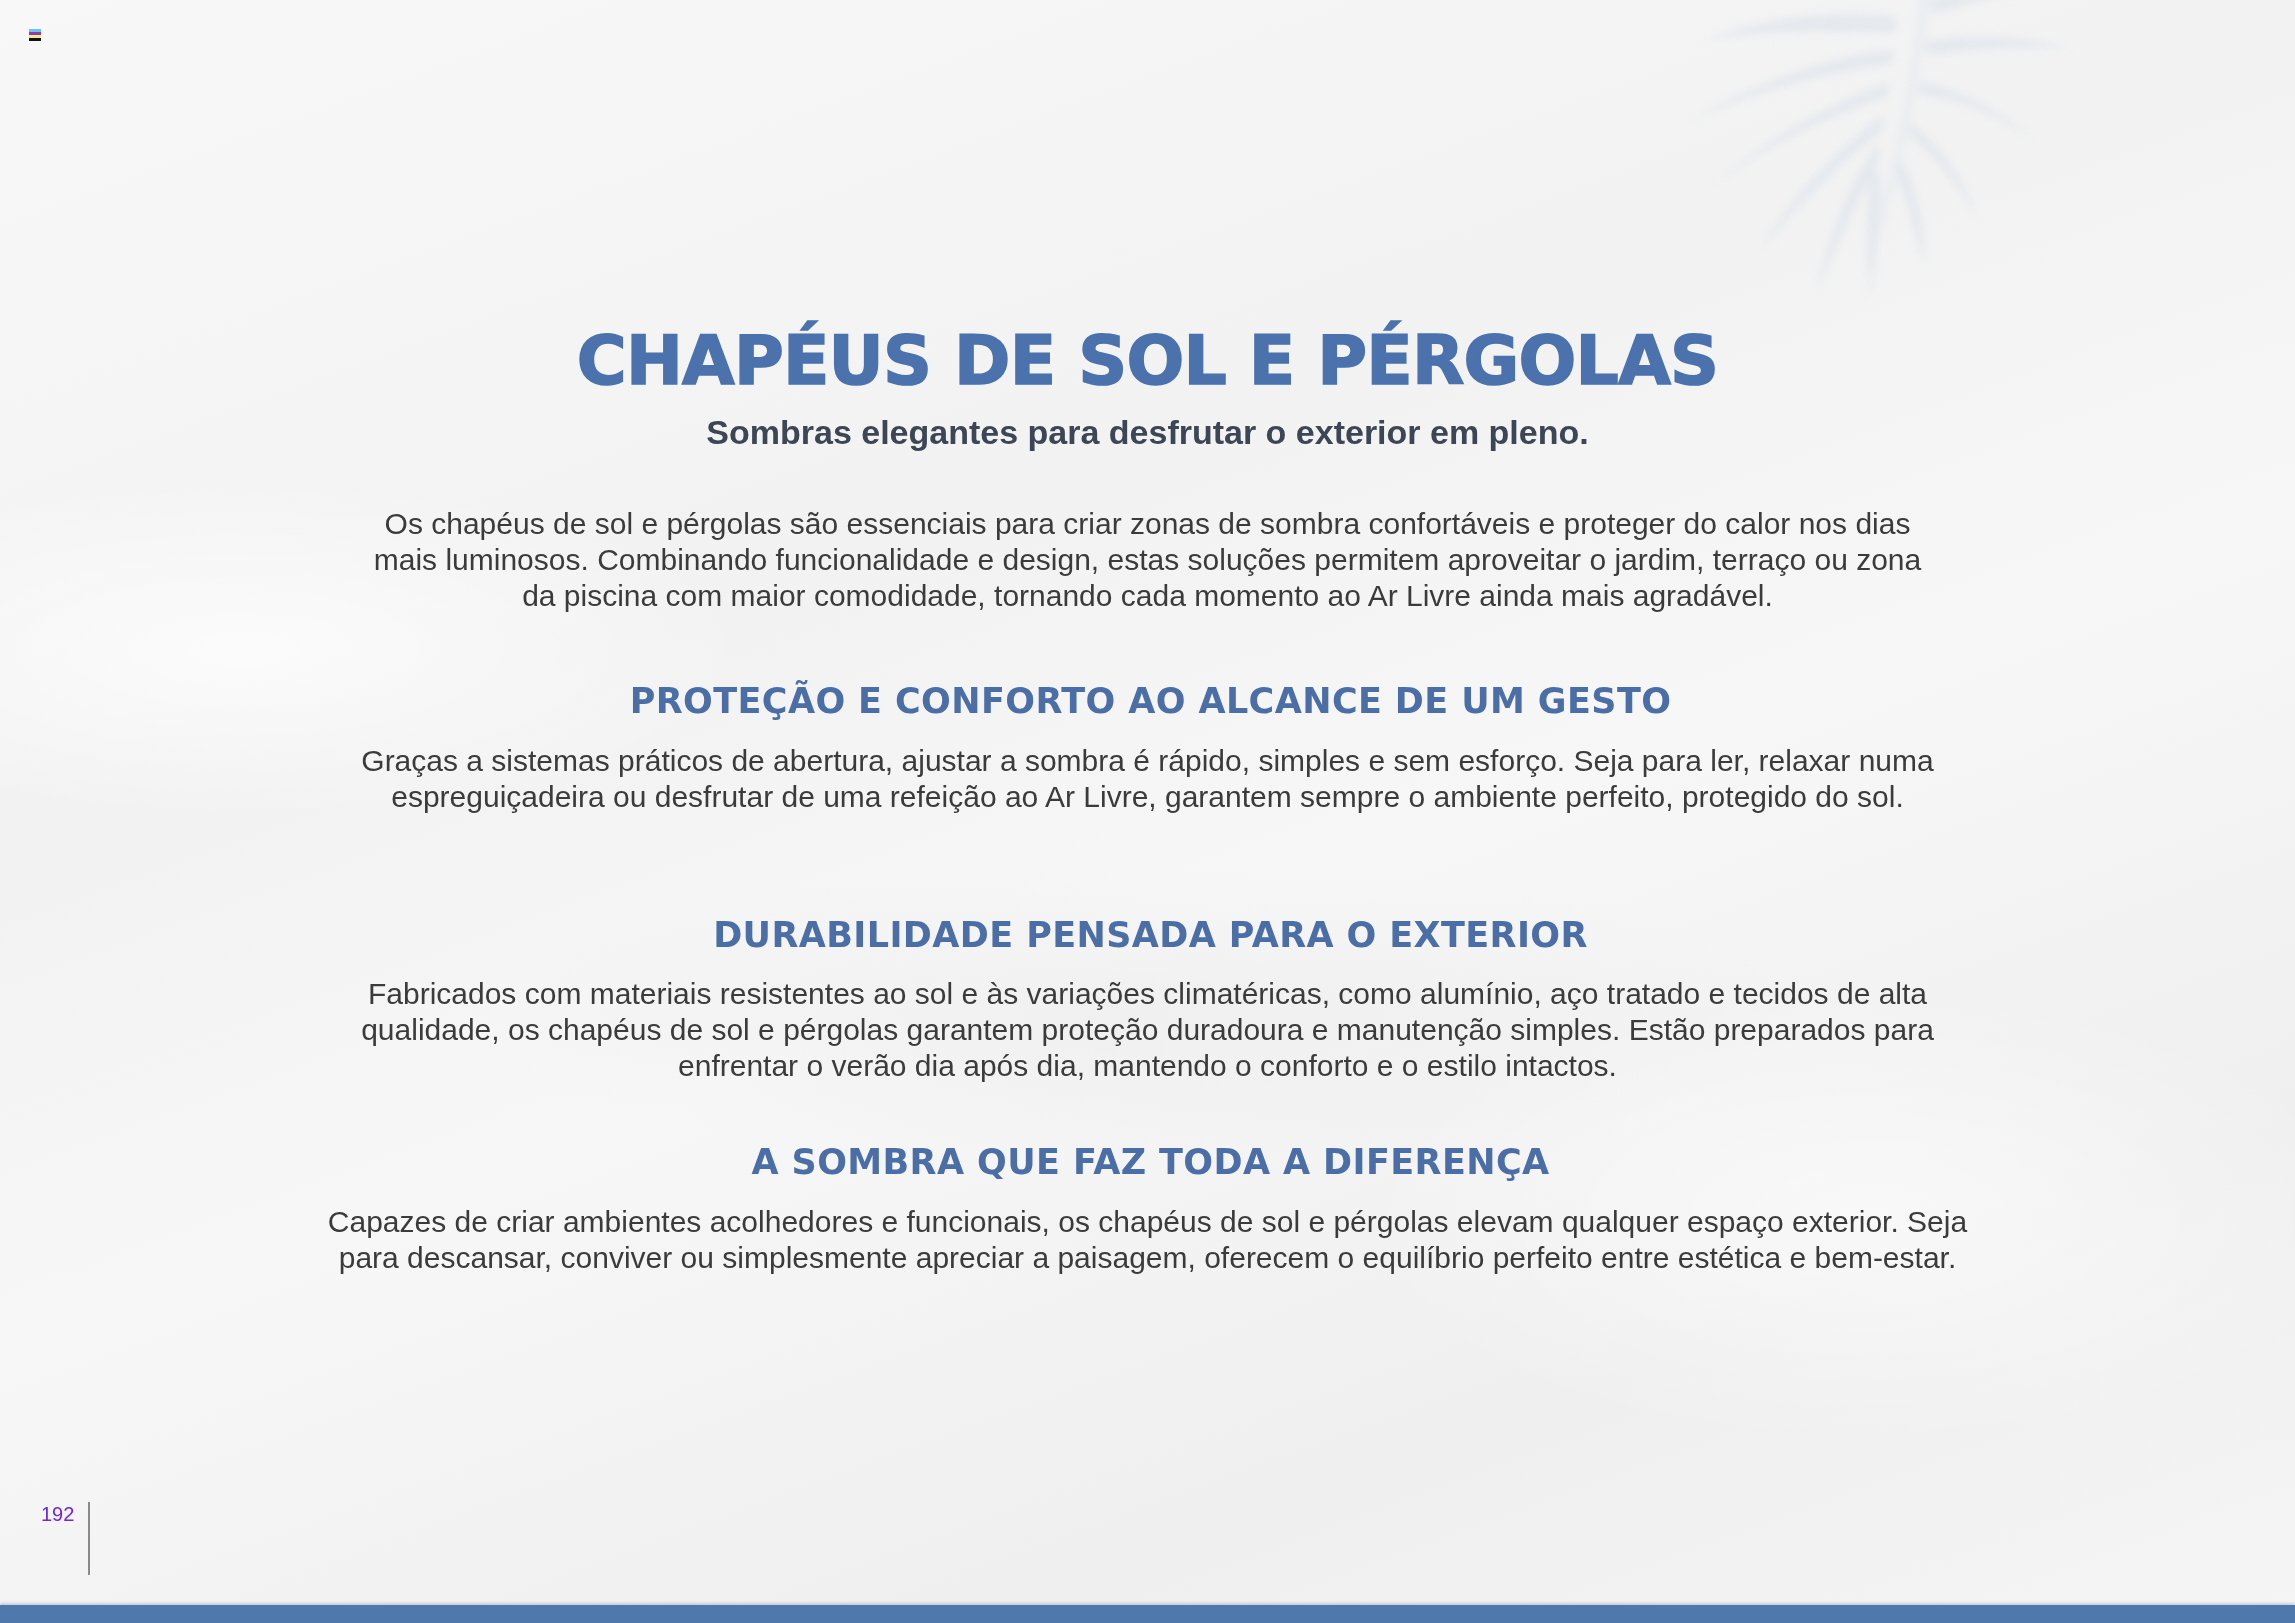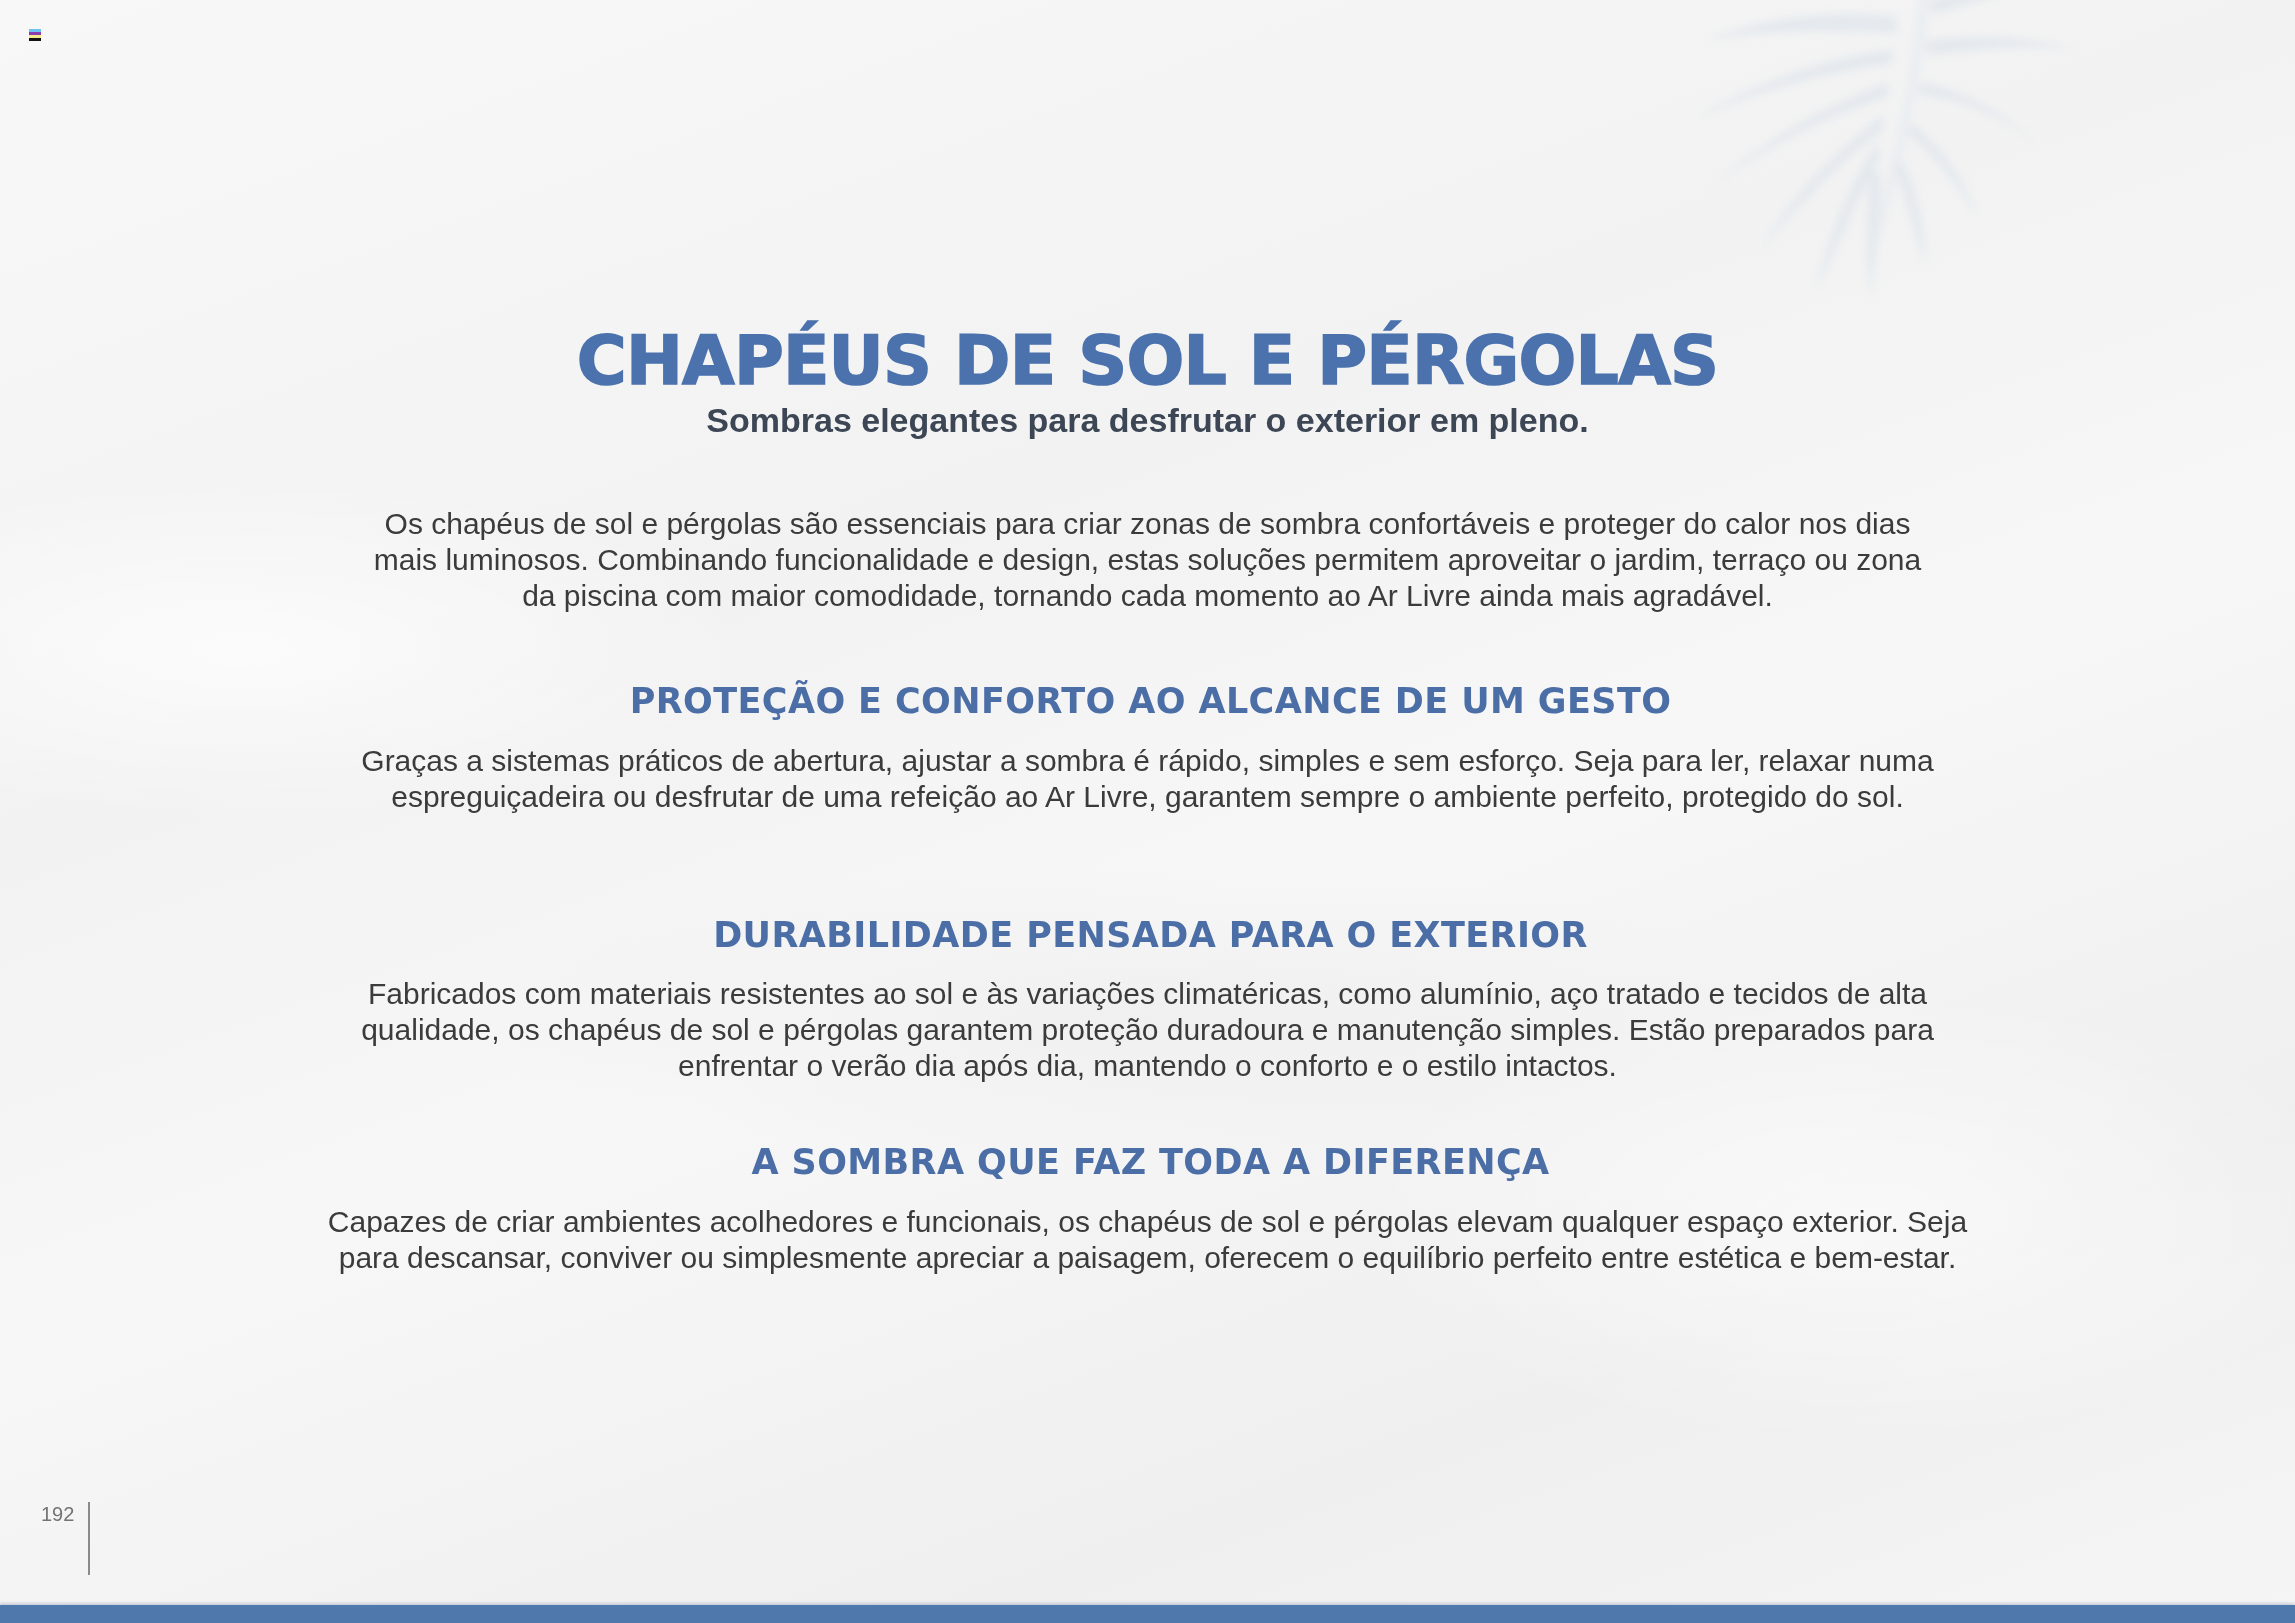--- a/index.html
+++ b/index.html
@@ -63,21 +63,21 @@
       font-size: 68px;
       letter-spacing: -0.8px;
       color: #4b72ad;
       line-height: 81px;
       -webkit-text-stroke: 1.6px #4b72ad;
     }
     .subtitle {
       position: absolute;
       left: 0; right: 0;
       top: 398px;
-      margin: 0;
+      margin: 12px;
       font-family: "Liberation Sans", sans-serif;
       font-weight: 700;
       font-size: 34px;
       color: #3c4654;
       line-height: 45px;
     }
     .para {
       position: absolute;
       left: 0; right: 0;
       margin: 12px auto;
@@ -98,21 +98,21 @@
       line-height: 45px;
       letter-spacing: 0.4px;
       padding-left: 6px;
     }
     .page-number {
       position: absolute;
       left: 41px;
       top: 1503px;
       font-family: "Liberation Sans", sans-serif;
       font-size: 20px;
-      color: #737373;
+      color: #6d28d9;
       z-index: 3;
     }
     .page-divider {
       position: absolute;
       left: 88px;
       top: 1502px;
       width: 1.6px;
       height: 73px;
       background: #8a8a8a;
       z-index: 3;

